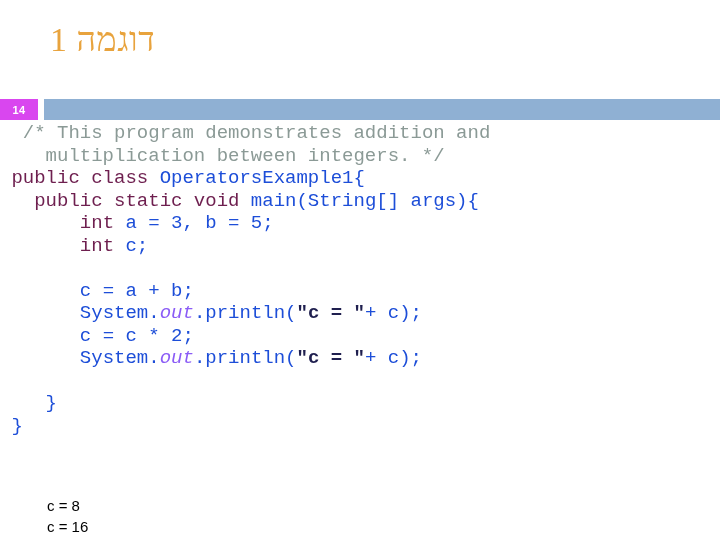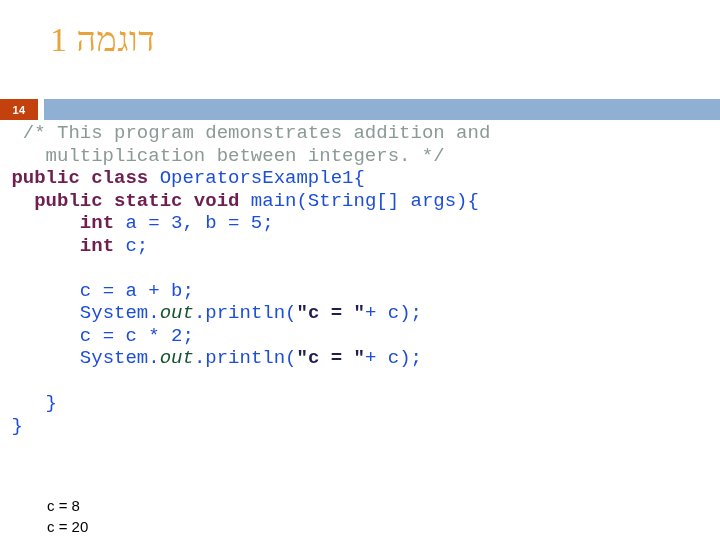--- a/index.html
+++ b/index.html
@@ -38,21 +38,21 @@
     top: 99px;
     width: 720px;
     height: 21px;
   }
   .band-badge {
     position: absolute;
     left: 0;
     top: 0;
     width: 38px;
     height: 21px;
-    background: #c2410c;
+    background: #d946ef;
     color: #ffffff;
     font-family: "Liberation Sans", sans-serif;
     font-size: 11px;
     font-weight: bold;
     display: flex;
     align-items: center;
     justify-content: center;
     letter-spacing: 0.5px;
   }
   .band-bar {
@@ -75,31 +75,31 @@
     line-height: 22.5px;
     color: #3a3a3a;
     white-space: pre;
   }
   .code-line {
     white-space: pre;
     min-height: 22.5px;
   }
   .kw {
     color: #6E1F4F;
-    font-weight: bold;
+    font-weight: normal;
   }
   .cmt {
     color: #8b9a96;
   }
   .plain {
     color: #1d4ed8;
   }
   .ital {
     font-style: italic;
-    color: #14532d;
+    color: #8b5cf6;
   }
   .str {
     color: #1f1f4f;
     font-weight: bold;
   }
   .blank {
     height: 22.5px;
   }
 
   
@@ -121,13 +121,13 @@
 
 <div class="slide-title">דוגמה 1</div>
 
 <div class="band">
   <div class="band-badge">14</div>
   <div class="band-bar"></div>
 </div>
 
 <div class="code" id="code-block"><div class="code-line"><span class="plain">  </span><span class="cmt">/* This program demonstrates addition and</span></div><div class="code-line"><span class="plain">    </span><span class="cmt">multiplication between integers. */</span></div><div class="code-line"><span class="plain"> </span><span class="kw">public class </span><span class="plain">OperatorsExample1{</span></div><div class="code-line"><span class="plain">   </span><span class="kw">public static void </span><span class="plain">main(String[] args){</span></div><div class="code-line"><span class="plain">       </span><span class="kw">int </span><span class="plain">a = 3, b = 5;</span></div><div class="code-line"><span class="plain">       </span><span class="kw">int </span><span class="plain">c;</span></div><div class="code-line blank"></div><div class="code-line"><span class="plain">       </span><span class="plain">c = a + b;</span></div><div class="code-line"><span class="plain">       </span><span class="plain">System.</span><span class="ital">out</span><span class="plain">.println(</span><span class="str">"c = "</span><span class="plain">+ c);</span></div><div class="code-line"><span class="plain">       </span><span class="plain">c = c * 2;</span></div><div class="code-line"><span class="plain">       </span><span class="plain">System.</span><span class="ital">out</span><span class="plain">.println(</span><span class="str">"c = "</span><span class="plain">+ c);</span></div><div class="code-line blank"></div><div class="code-line"><span class="plain">    </span><span class="plain">}</span></div><div class="code-line"><span class="plain"> </span><span class="plain">}</span></div></div>
 
-<div class="output" id="console-output"><div class="out-line">c = 8</div><div class="out-line">c = 20</div></div>
+<div class="output" id="console-output"><div class="out-line">c = 8</div><div class="out-line">c = 16</div></div>
 
 </body></html>

